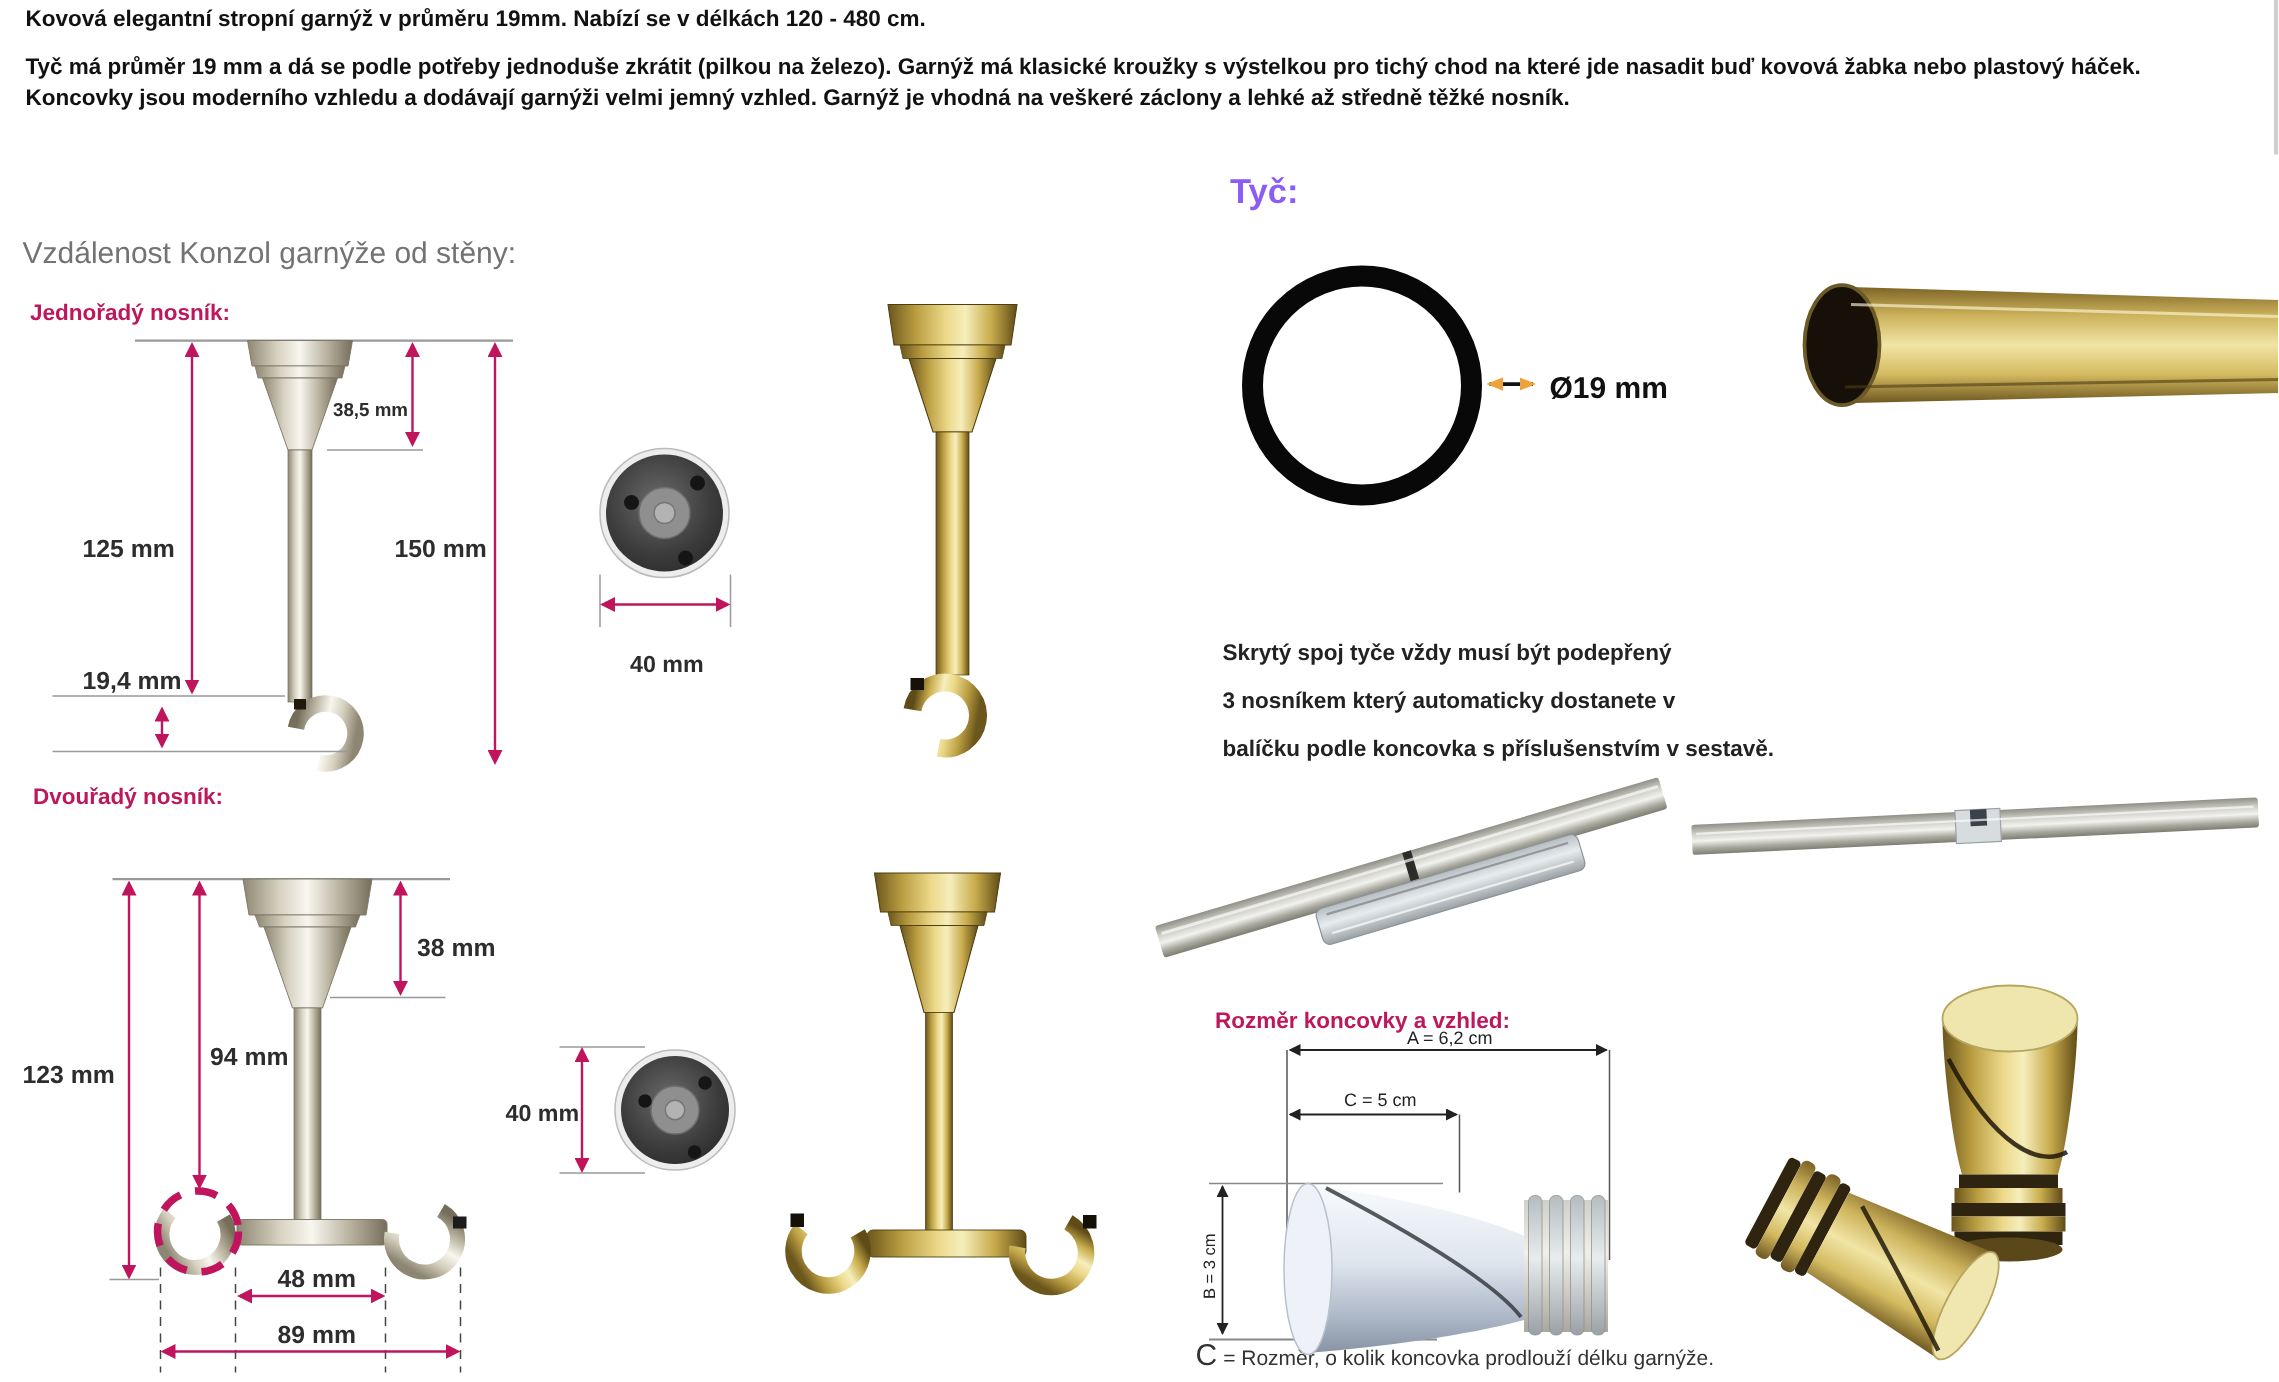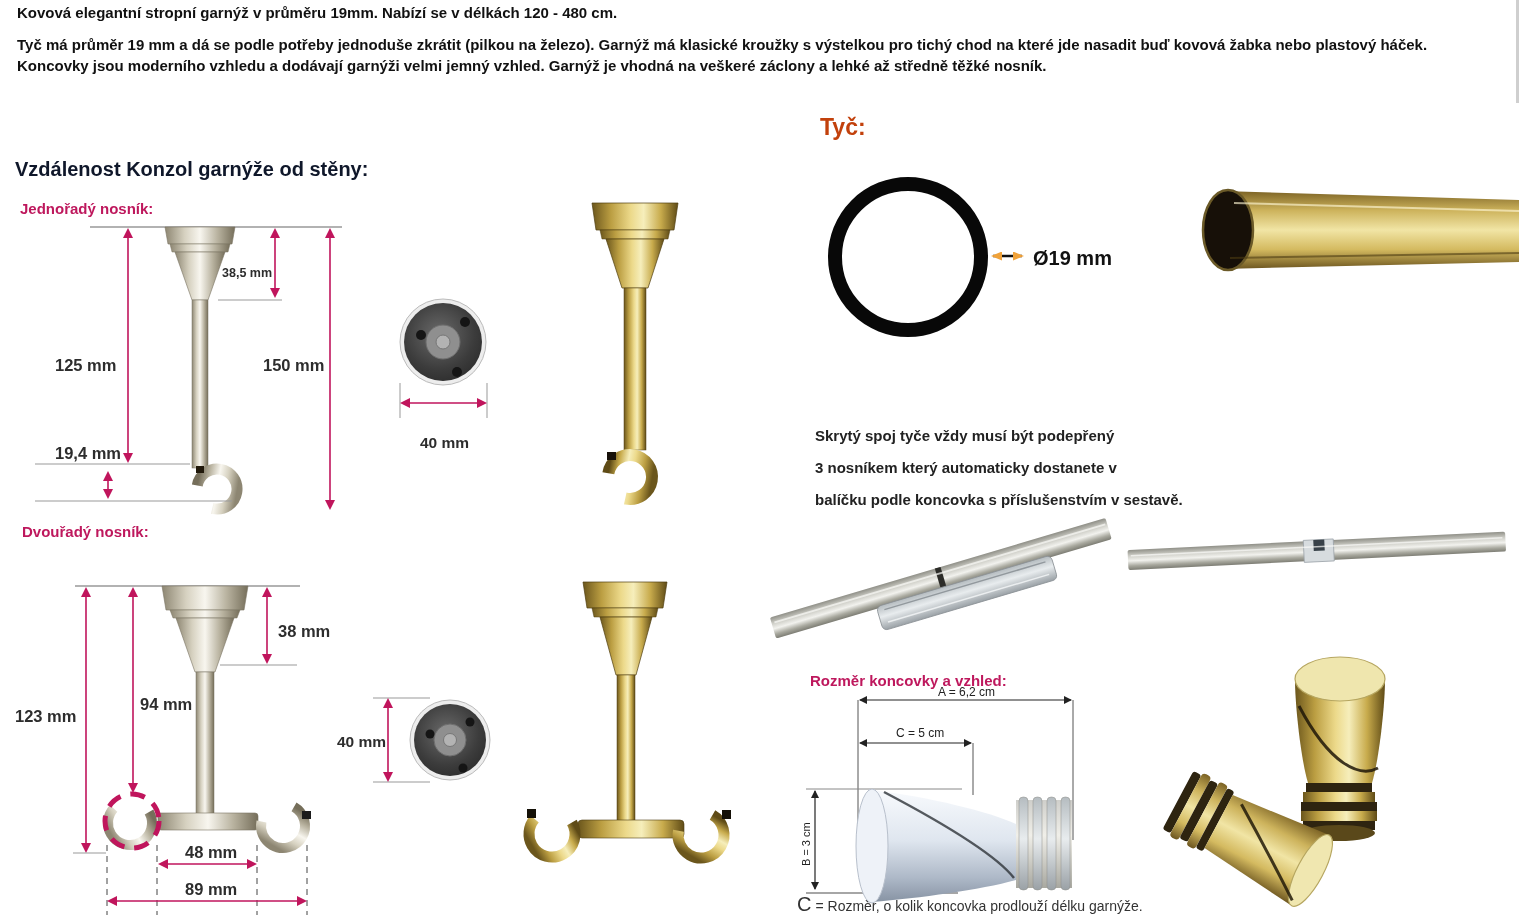--- a/index.html
+++ b/index.html
@@ -1,22 +1,22 @@
 <!DOCTYPE html>
 <html><head>
 <meta charset="utf-8">
 <style>
   html,body{margin:0;padding:0;background:#fff;}
   .page{position:relative;width:1519px;height:921px;background:#ffffff;overflow:hidden;
         font-family:"Liberation Sans",sans-serif;color:#1c1c1c;}
   .abs{position:absolute;}
   .para{font-size:15px;font-weight:600;color:#111;white-space:nowrap;}
-  .h-section{font-size:20px;font-weight:700;color:#0f172a;}
+  .h-section{font-size:20px;font-weight:400;color:#737373;}
   .h-sub{font-size:15px;font-weight:700;color:#be185d;}
-  .h-rod{font-size:23px;font-weight:600;color:#c2410c;}
+  .h-rod{font-size:23px;font-weight:600;color:#8b5cf6;}
   .note{font-size:15px;font-weight:600;color:#222;white-space:nowrap;}
   .cap-c{font-size:20px;color:#333;font-weight:400;}
   .cap-rest{font-size:14px;color:#333;margin-left:4px;}
   .scrollfrag{width:3px;height:103px;background:#cfcfcf;}
   svg text{font-family:"Liberation Sans",sans-serif;}
   .dim{font-size:16.5px;font-weight:700;fill:#2d2d2d;}
   .dimS{font-size:12.5px;font-weight:700;fill:#2d2d2d;}
   .dimM{font-size:15.5px;font-weight:700;fill:#2d2d2d;}
   .dimB{font-size:20px;font-weight:700;fill:#111;}
   .dimK{font-size:12px;fill:#222;}

